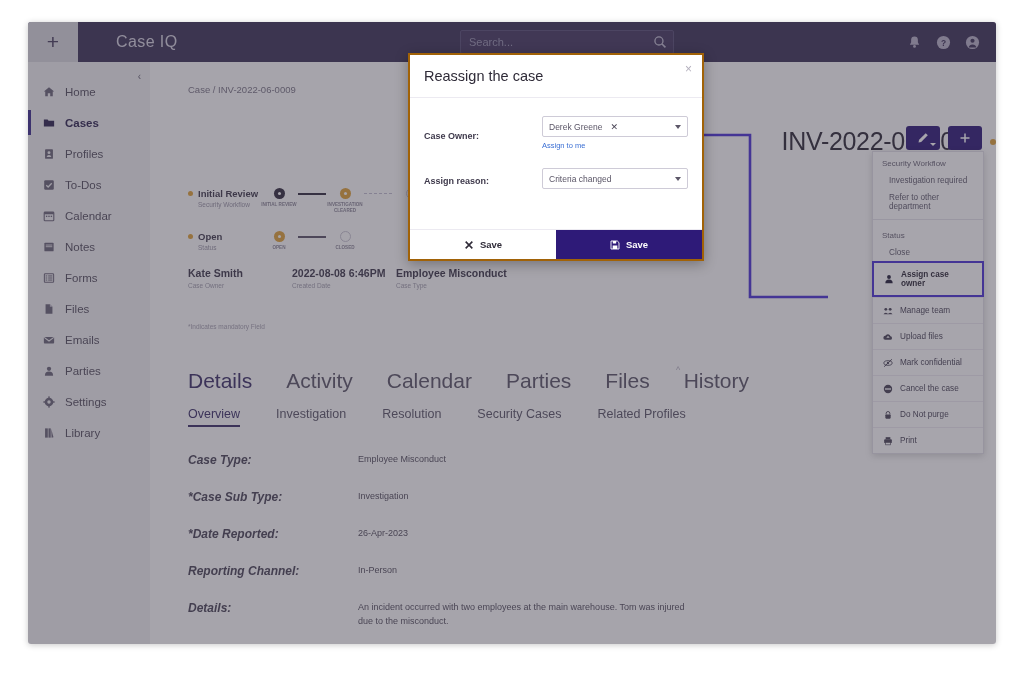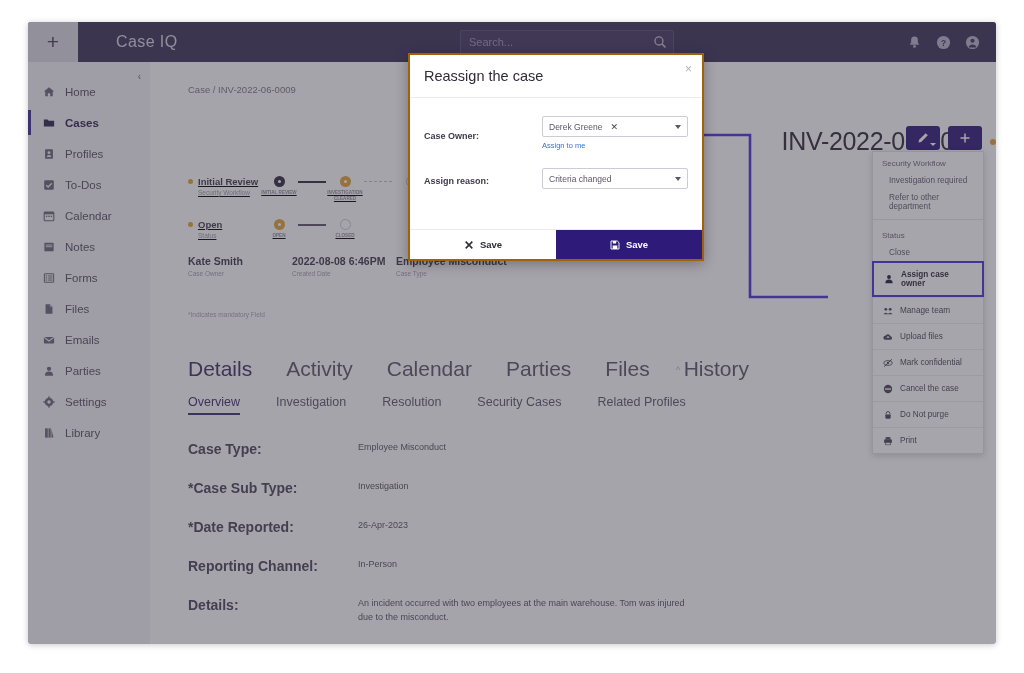--- a/index.html
+++ b/index.html
@@ -108,21 +108,21 @@
   }
   .breadcrumb { font-size: 9.5px; color: #7b7686; padding-left: 38px; }
   .case-title-row {
     display: flex; align-items: center; gap: 9px;
     padding-left: 38px; margin-top: 32px; justify-content: flex-end;
   }
   .case-title { font-size: 25px; color: #2f2b38; letter-spacing: -.3px; }
   .title-dot { width: 6px; height: 6px; border-radius: 50%; background: #e0a33a; }
 
   
-  .timelines { padding-left: 38px; margin-top: 20px; text-decoration: underline; }
+  .timelines { padding-left: 38px; margin-top: 32px; }
   .tl-row { display: flex; align-items: flex-start; margin-bottom: 16px; }
   .tl-left { width: 72px; }
   .tl-bullet { display: flex; align-items: center; gap: 5px; }
   .tl-dot { width: 5px; height: 5px; border-radius: 50%; background: #e0a33a; }
   .tl-name { font-size: 9.5px; color: #3f3a4c; font-weight: bold; }
   .tl-sub { font-size: 6.5px; color: #9a96a6; margin-left: 10px; margin-top: 2px; }
   .tl-track { display: flex; align-items: flex-start; }
   .tl-node { display: flex; flex-direction: column; align-items: center; width: 38px; }
   .tl-circ {
     width: 11px; height: 11px; border-radius: 50%;
@@ -168,21 +168,21 @@
   .tab-s { font-size: 12.5px; color: #5b5768; cursor: pointer; position: relative; padding-bottom: 6px; }
   .tab-s.active { color: #3c3168; }
   .tab-s.active::after {
     content: ""; position: absolute; left: 0; bottom: 0;
     width: 100%; height: 2.5px; background: #3c3168;
   }
 
   
   .fields { padding-left: 38px; margin-top: 26px; }
   .frow { display: flex; margin-bottom: 23px; }
-  .flbl { width: 170px; font-size: 14px; color: #4b4658; font-weight: bold; }
+  .flbl { width: 170px; font-size: 12px; color: #4b4658; font-weight: bold; font-style: italic; }
   .fval { font-size: 9px; color: #55505f; max-width: 330px; line-height: 1.55; }
 
   
   .act-btns { position: absolute; right: 14px; top: 104px; display: flex; gap: 8px; z-index: 6; }
   .act-btn {
     width: 34px; height: 24px;
     background: #2e1a78;
     border-radius: 3px;
     display: flex; align-items: center; justify-content: center;
     cursor: pointer; position: relative;

